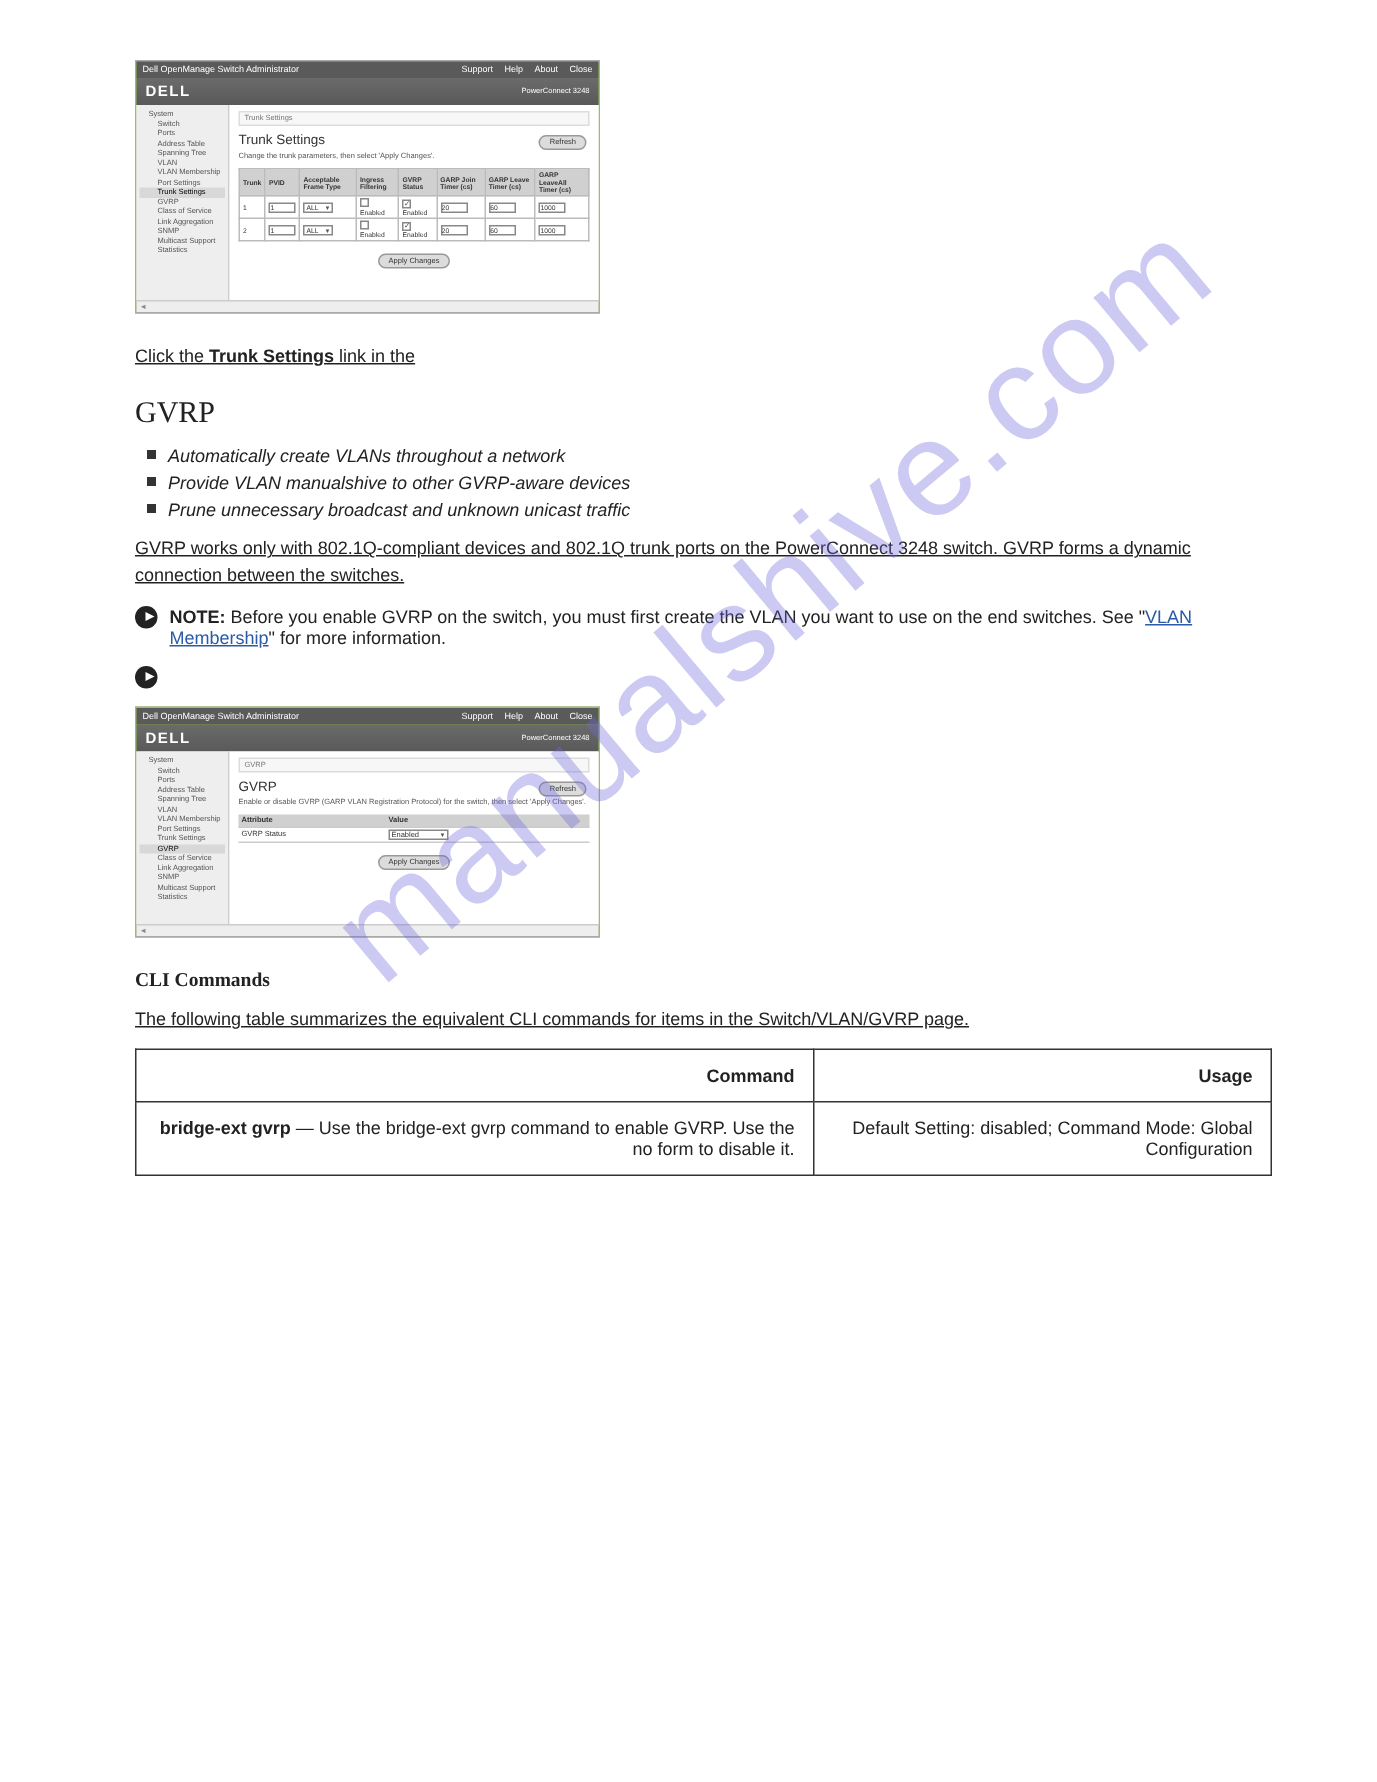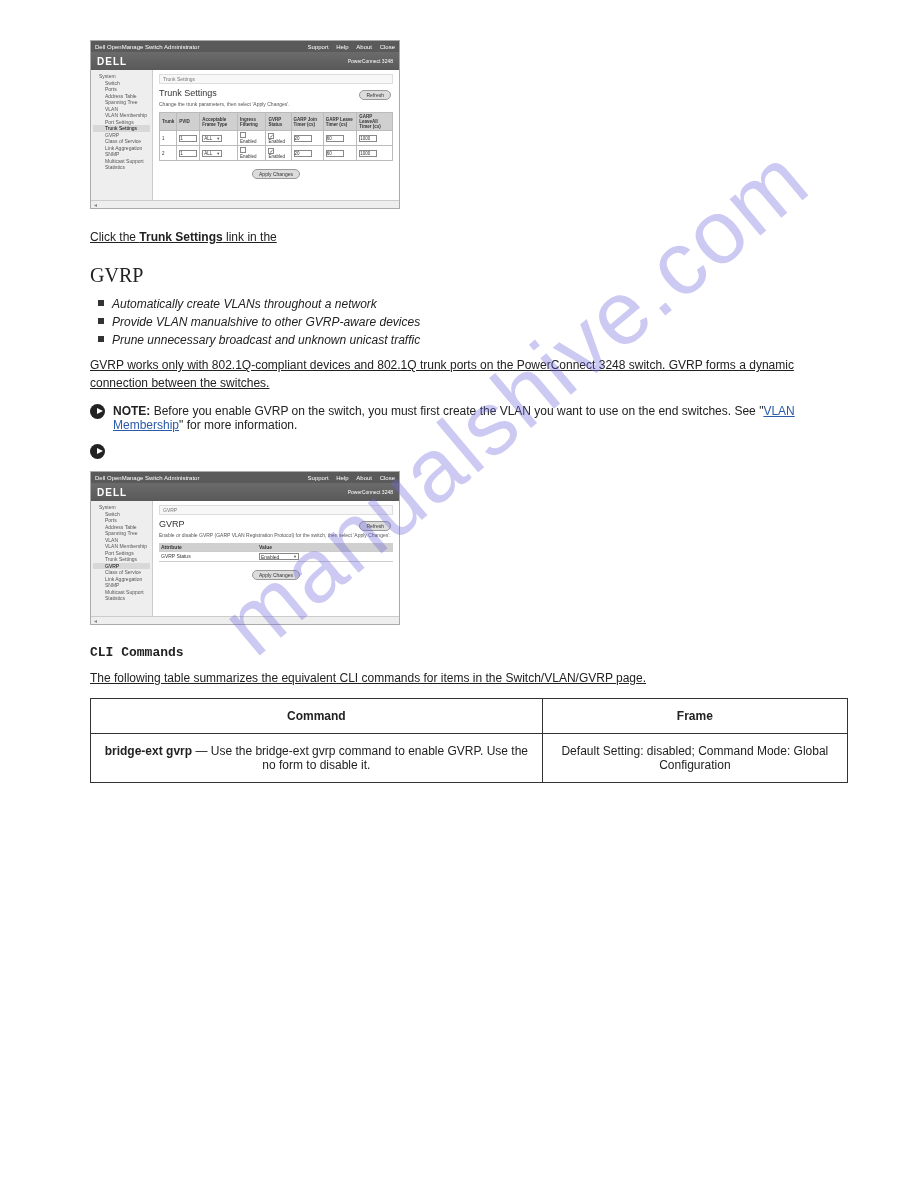--- a/index.html
+++ b/index.html
@@ -185,21 +185,21 @@
   
   .para { margin: 10px 0; line-height: 1.45; text-decoration: underline; }
   .strong { font-weight: bold; }
   .section-heading {
     font-family: "Times New Roman", serif;
     font-size: 20px;
     font-weight: normal;
     margin: 18px 0 10px;
   }
   .subhead {
-    font-family: Liberation Mono, monospace;
+    font-family: Liberation Serif, serif;
     font-weight: bold;
     font-size: 13px;
     margin: 16px 0 8px;
   }
   .bullets { margin: 10px 0 10px 8px; padding: 0; }
   .bullets li {
     list-style: none;
     margin: 4px 0;
     position: relative;
     padding-left: 14px;
@@ -237,21 +237,21 @@
   }
   .link { color: #2a5aa8; text-decoration: underline; }
   .cli-table {
     width: 100%;
     border-collapse: collapse;
     margin-top: 8px;
   }
   .cli-table th, .cli-table td {
     border: 1px solid #333;
     padding: 10px 12px;
-    text-align: center;
+    text-align: right;
     font-size: 12px;
     vertical-align: top;
   }
   .cli-table th {
     font-weight: bold;
     background: #fff;
   }
 </style>
 </head>
 <body>
@@ -416,21 +416,21 @@
   </div>
 
   <div class="subhead">CLI Commands</div>
 
   <p class="para">The following table summarizes the equivalent CLI commands for items in the Switch/VLAN/GVRP page.</p>
 
   <table class="cli-table">
     <tbody>
         <tr>
       <th>Command</th>
-      <th>Frame</th>
+      <th>Usage</th>
     </tr>
     <tr>
       <td>
         <span class="strong">bridge-ext gvrp</span><span> — Use the bridge-ext gvrp command to enable GVRP. Use the no form to disable it.</span>
       </td>
       <td>Default Setting: disabled; Command Mode: Global Configuration</td>
     </tr>
   </tbody>
     </table>
 

